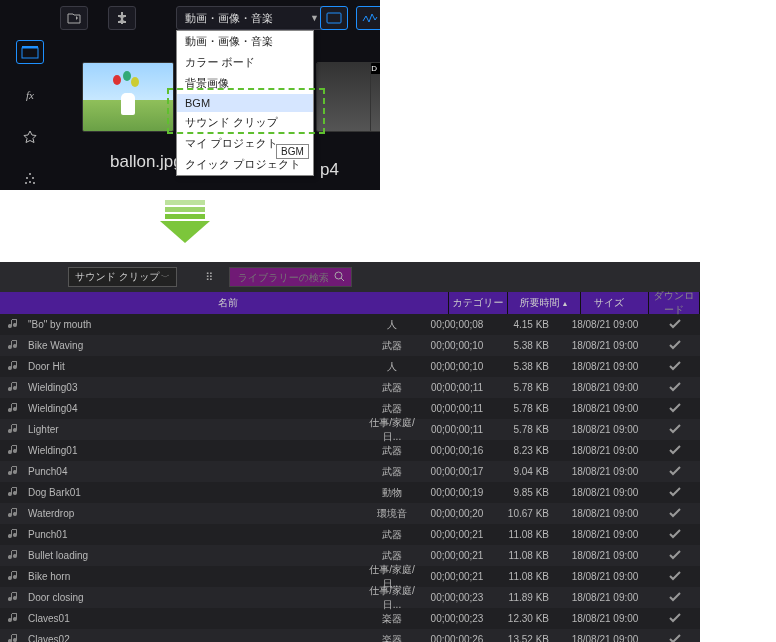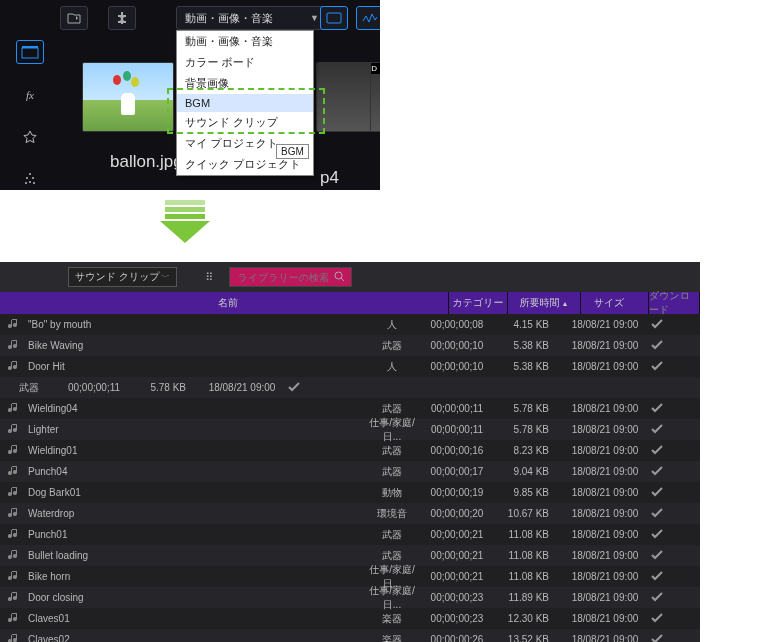--- a/index.html
+++ b/index.html
@@ -33,33 +33,33 @@
   
   .arrow{position:absolute;left:160px;top:200px;display:flex;flex-direction:column;align-items:center}
   .arrow .bar{width:40px;height:5px;background:#7cc63b;margin-bottom:2px}
   .arrow .head{width:0;height:0;border-left:25px solid transparent;border-right:25px solid transparent;border-top:22px solid #7cc63b}
   
   .bottom{position:absolute;left:0;top:262px;right:0;bottom:0;background:#1a1a1d}
   .btoolbar{height:30px;background:#2a2a2e;display:flex;align-items:center;padding:0 8px;gap:12px}
   .bselect{width:110px;height:18px;border:1px solid #555;background:#222;display:flex;align-items:center;justify-content:space-between;padding:0 6px;font-size:10px;color:#ccc;margin-left:60px}
   .spacer{flex:1}
   .gridicon{width:18px;height:18px;display:flex;align-items:center;justify-content:center;color:#aaa;letter-spacing:-1px}
-  .search{display:flex;align-items:center;gap:4px;border:1px solid #444;background:#be185d;height:18px;padding:0 6px}
+  .search{display:flex;align-items:center;gap:4px;border:1px solid #444;background:#701a75;height:18px;padding:0 6px}
   .search input{background:transparent;border:0;outline:0;color:#ccc;font-size:10px;width:90px}
   .thead{display:flex;height:22px;background:#4c1d95;font-size:10px;color:#ccc}
   .thead>div{border-right:1px solid #111;display:flex;align-items:center;justify-content:center}
   .row{display:flex;height:21px;align-items:center;font-size:10px;color:#b8b8b8}
   .row:nth-child(odd){background:#202023}
   .row:nth-child(even){background:#26262a}
   .col-name{flex:1;display:flex;align-items:center;gap:8px;padding-left:8px;justify-content:flex-start!important}
   .col-cat{width:58px;text-align:center}
   .col-dur{width:72px;text-align:center}
   .col-size{width:56px;text-align:right;padding-right:11px}
   .col-date{width:90px;text-align:center}
-  .col-dl{width:50px;text-align:left;color:#888}
+  .col-dl{width:50px;text-align:center;color:#888}
   .noteicon{width:12px;height:12px;color:#888}
   .sorttri{font-size:7px;margin-left:2px}
   .check{color:#999}
 </style>
 </head>
 <body>
 
 <div class="stage">
 
   <div class="top">
@@ -129,21 +129,21 @@
     <div class="fname" style="left:110px;top:152px">ballon.jpg</div>
 
     <div class="thumb thumb2" style="left:316px;top:62px">
       <div class="sky"></div>
 
     </div>
     <div class="thumb thumb2" style="left:370px;top:62px;width:10px">
       <div class="sky"></div>
       <div class="badge" style="font-size:8px">3D</div>
     </div>
-    <div class="fname" style="left:320px;top:168px">p4</div>
+    <div class="fname" style="left:320px;top:160px">p4</div>
 
     <div class="ddlist">
       <div class="item">動画・画像・音楽</div>
       <div class="item">カラー ボード</div>
       <div class="item">背景画像</div>
       <div class="item hover">BGM</div>
       <div class="item">サウンド クリップ</div>
       <div class="item">マイ プロジェクト</div>
       <div class="item">クイック プロジェクト</div>
       <div class="sel" style="left:-10px;top:57px;width:154px;height:42px"></div>
@@ -231,20 +231,26 @@
           </div>
           <div class="col-cat">人</div>
           <div class="col-dur">00;00;00;10</div>
           <div class="col-size">5.38 KB</div>
           <div class="col-date">18/08/21 09:00</div>
           <div class="col-dl check"><svg width="14" height="12" viewBox="0 0 14 12">
               <path d="M2 6l3 3 7-7" fill="none" stroke="#999" stroke-width="2"></path>
             </svg></div>
         </div>
         <div class="row">
+          <div class="col-name">
+            <span><svg class="noteicon" viewBox="0 0 12 12">
+                <path d="M4 1v7a2 2 0 11-1-1.7V2l6-1v6a2 2 0 11-1-1.7V1z" fill="#888"></path>
+              </svg></span>
+            <span>Wielding03</span>
+          </div>
           <div class="col-cat">武器</div>
           <div class="col-dur">00;00;00;11</div>
           <div class="col-size">5.78 KB</div>
           <div class="col-date">18/08/21 09:00</div>
           <div class="col-dl check"><svg width="14" height="12" viewBox="0 0 14 12">
               <path d="M2 6l3 3 7-7" fill="none" stroke="#999" stroke-width="2"></path>
             </svg></div>
         </div>
         <div class="row">
           <div class="col-name">

